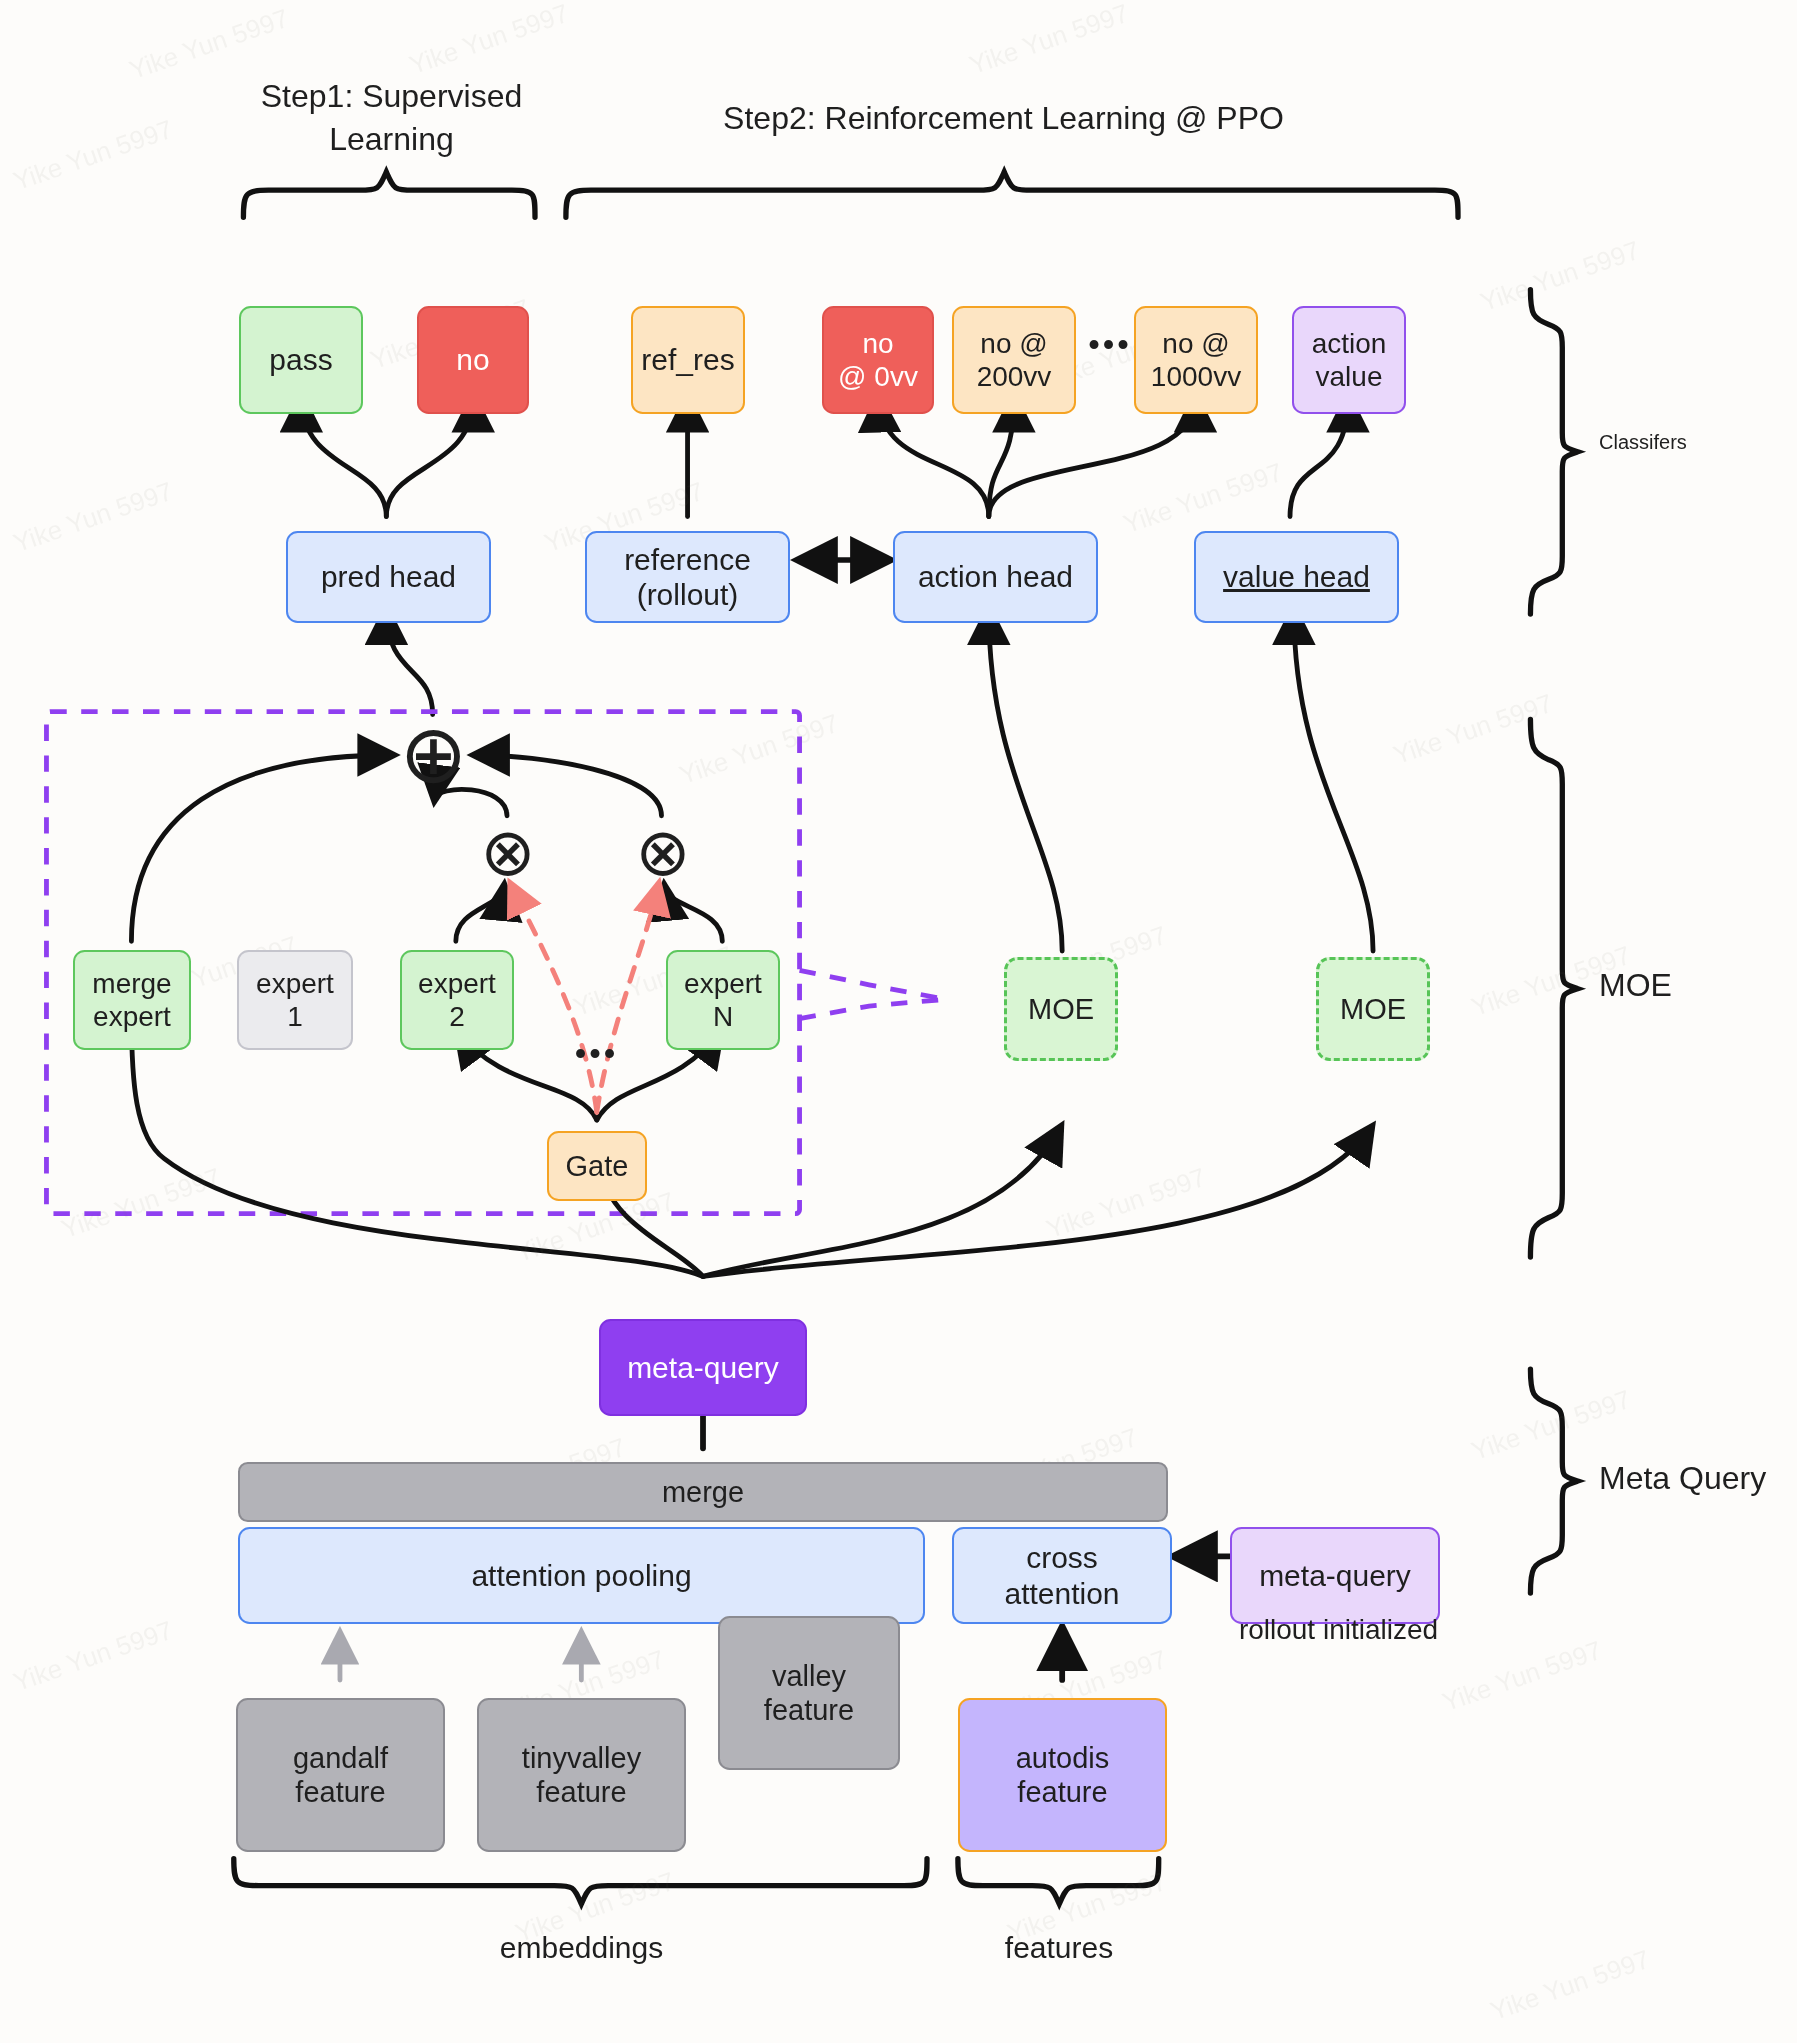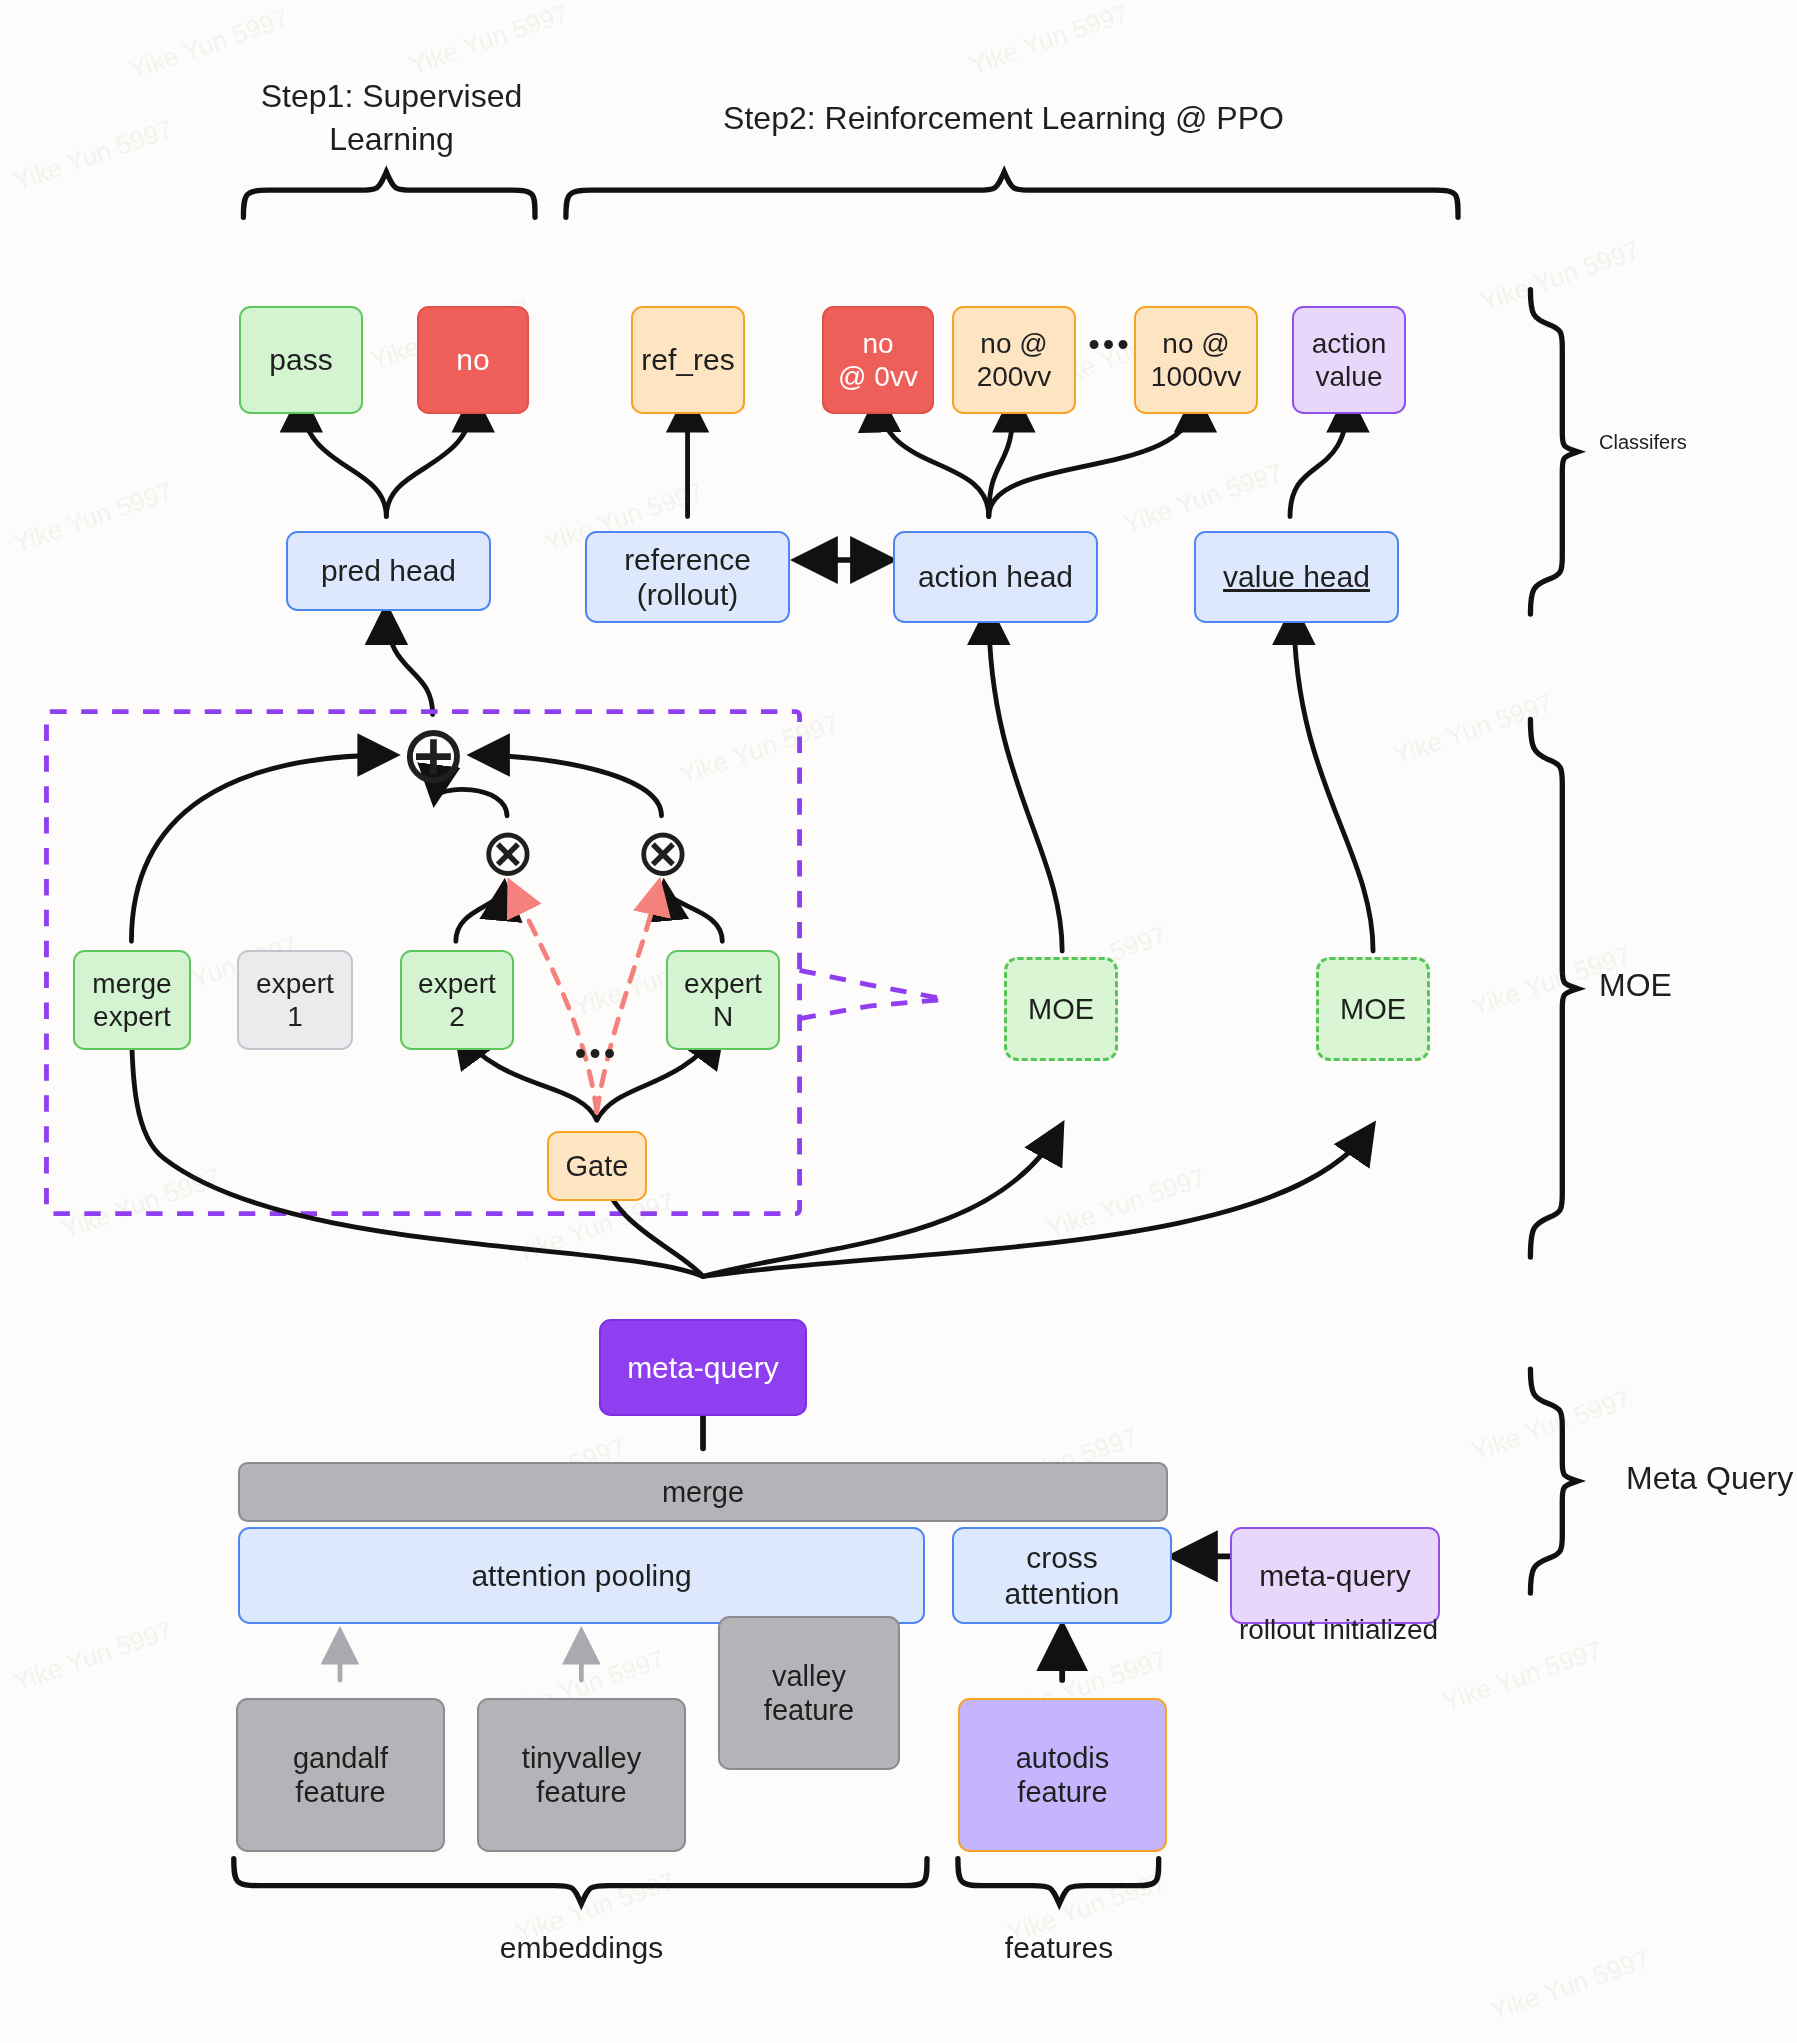--- a/index.html
+++ b/index.html
@@ -221,21 +221,21 @@
   <div class="wm" style="left:1004px;top:1892px;">Yike Yun 5997</div>
   <div class="wm" style="left:1487px;top:1970px;">Yike Yun 5997</div>
   <div class="wm" style="left:126px;top:29px;">Yike Yun 5997</div>
 
   <div class="lbl" style="left:232px;top:75px;width:319px;font-size:32px;line-height:1.35;">Step1: Supervised
 Learning</div>
   <div class="lbl" style="left:714px;top:97px;width:579px;font-size:32px;line-height:1.35;">Step2: Reinforcement Learning @ PPO</div>
 
   <div class="lbl" style="left:1599px;top:431px;font-size:20px;">Classifers</div>
   <div class="lbl" style="left:1599px;top:967px;font-size:32px;">MOE</div>
-  <div class="lbl" style="left:1599px;top:1460px;font-size:32px;margin-left:27px;">Meta Query</div>
+  <div class="lbl" style="left:1599px;top:1460px;font-size:32px;">Meta Query</div>
   <div class="lbl" style="left:485px;top:1931px;width:193px;font-size:30px;">embeddings</div>
   <div class="lbl" style="left:982px;top:1931px;width:154px;font-size:30px;">features</div>
 
   <div class="node green" style="left:239px;top:290px;width:124px;height:108px;font-size:30px;">pass</div>
 
   <div class="node red" style="left:417px;top:290px;width:112px;height:108px;font-size:30px;">no</div>
 
   <div class="node orange" style="left:631px;top:290px;width:114px;height:108px;font-size:30px;">ref_res</div>
 
   <div class="node red" style="left:822px;top:290px;width:112px;height:108px;font-size:28px;">no
@@ -245,21 +245,21 @@
 200vv</div>
 
   <div class="lbl" style="left:1081px;top:326px;width:58px;font-size:33px;letter-spacing:2.9px;">•••</div>
 
   <div class="node orange" style="left:1134px;top:290px;width:124px;height:108px;font-size:28px;">no @
 1000vv</div>
 
   <div class="node purple" style="left:1292px;top:290px;width:114px;height:108px;font-size:28px;">action
 value</div>
 
-  <div class="node blue" style="left:286px;top:515px;width:205px;height:80px;font-size:30px;">pred head</div>
+  <div class="node blue" style="left:286px;top:515px;width:205px;height:92px;font-size:30px;">pred head</div>
 
   <div class="node blue" style="left:585px;top:515px;width:205px;height:92px;font-size:30px;">reference
 (rollout)</div>
 
   <div class="node blue" style="left:893px;top:515px;width:205px;height:92px;font-size:30px;">action head</div>
 
   <div class="node blue" style="left:1194px;top:515px;width:205px;height:92px;font-size:30px;text-decoration:underline;">value head</div>
 
   <div class="lbl" style="left:394px;top:717px;width:79px;height:79px;font-size:81px;line-height:75px;">⊕</div>
   <div class="lbl" style="left:475px;top:821px;width:66px;height:66px;font-size:66px;line-height:62px;">⊗</div>

